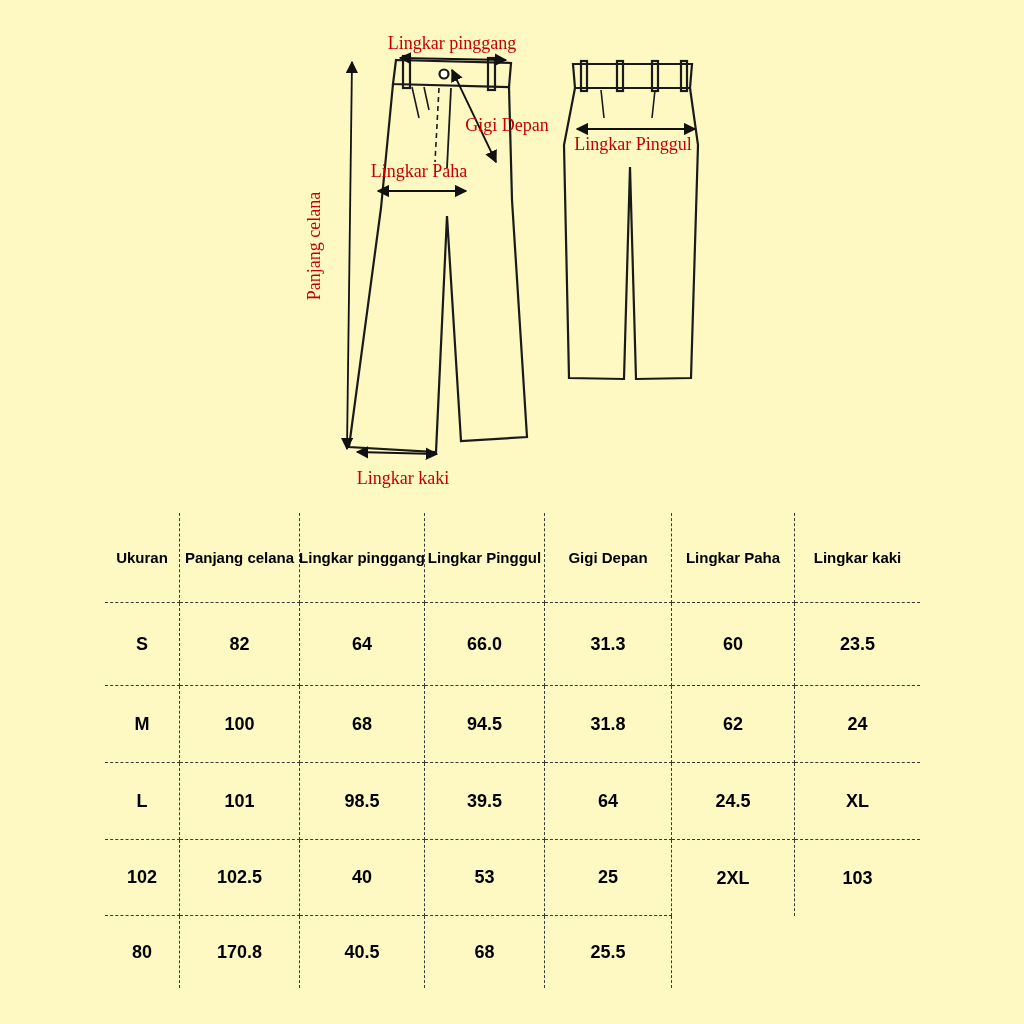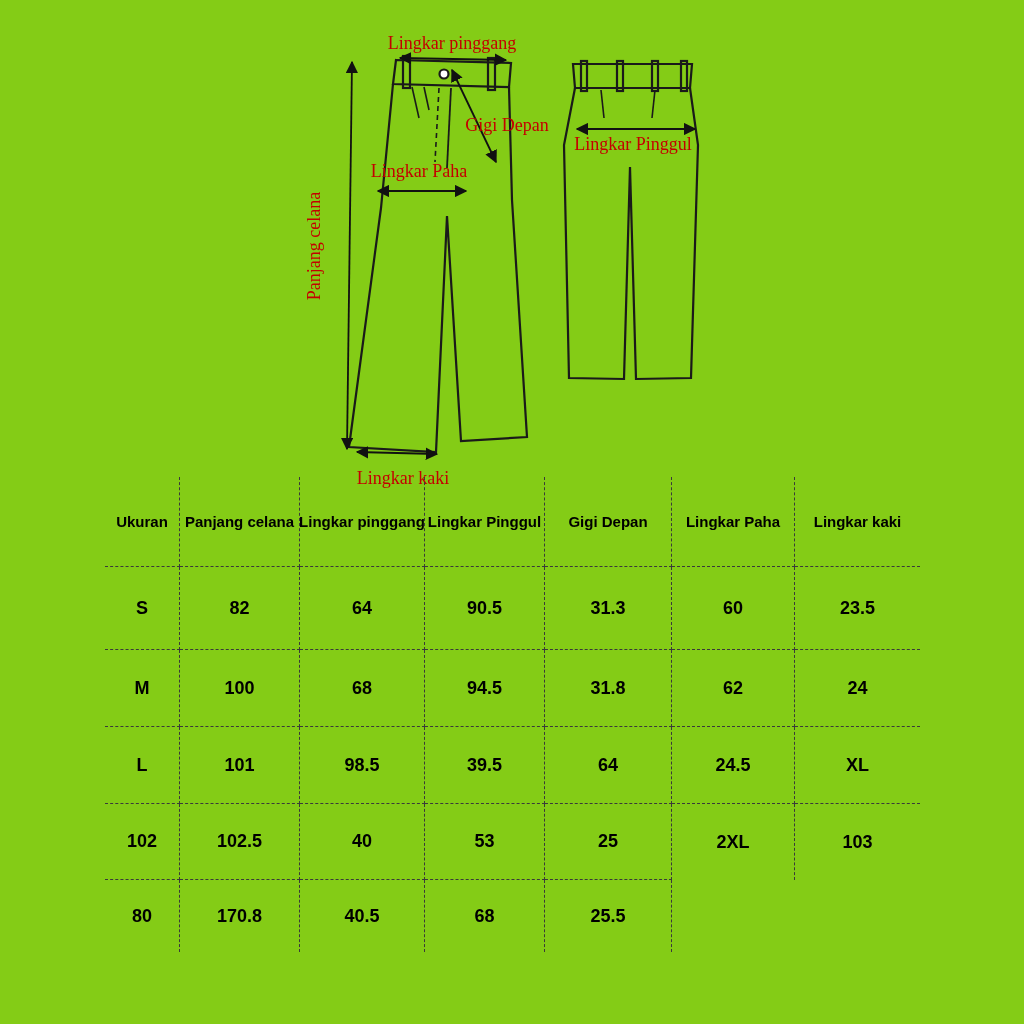--- a/index.html
+++ b/index.html
@@ -1,28 +1,28 @@
 <!DOCTYPE html>
 <html><head>
 <meta charset="utf-8">
 <style>
   * { margin:0; padding:0; box-sizing:border-box; }
   html,body { background:#ffffff; }
   body { font-family:"Liberation Sans", sans-serif; }
-  .page { position:relative; width:1024px; height:1024px; background:#84cc16; overflow:hidden;text-align:right; }
+  .page { position:relative; width:1024px; height:1024px; background:#fef9c3; overflow:hidden;text-align:right; }
 
   .diagram-svg { position:absolute; top:0; left:0; display:block; }
   .measure-label {
     font-family:"Liberation Serif","DejaVu Serif",serif;
     font-size:18px;
     fill:#c40000;
   }
 
   .tbl {
-    position:absolute; left:105px; top:477px; width:815px;
+    position:absolute; left:105px; top:513px; width:815px;
     display:grid;
     grid-template-columns:75px 120px 125px 120px 127px 123px 125px;
     grid-template-rows:90px 83px 77px 77px 76px 72px;
   }
   .tbl > div {
     display:flex; align-items:center; justify-content:center;
     border-right:1.5px dashed #3a3a3a;
     border-bottom:1.5px dashed #3a3a3a;
     color:#000; white-space:nowrap;
   }
@@ -89,21 +89,21 @@
     <div class="h">Panjang celana</div>
     <div class="h">Lingkar pinggang</div>
     <div class="h">Lingkar Pinggul</div>
     <div class="h">Gigi Depan</div>
     <div class="h">Lingkar Paha</div>
     <div class="h">Lingkar kaki</div>
 
     <div class="d">S</div>
     <div class="d">82</div>
     <div class="d">64</div>
-    <div class="d">90.5</div>
+    <div class="d">66.0</div>
     <div class="d">31.3</div>
     <div class="d">60</div>
     <div class="d">23.5</div>
 
     <div class="d">M</div>
     <div class="d">100</div>
     <div class="d">68</div>
     <div class="d">94.5</div>
     <div class="d">31.8</div>
     <div class="d">62</div>

